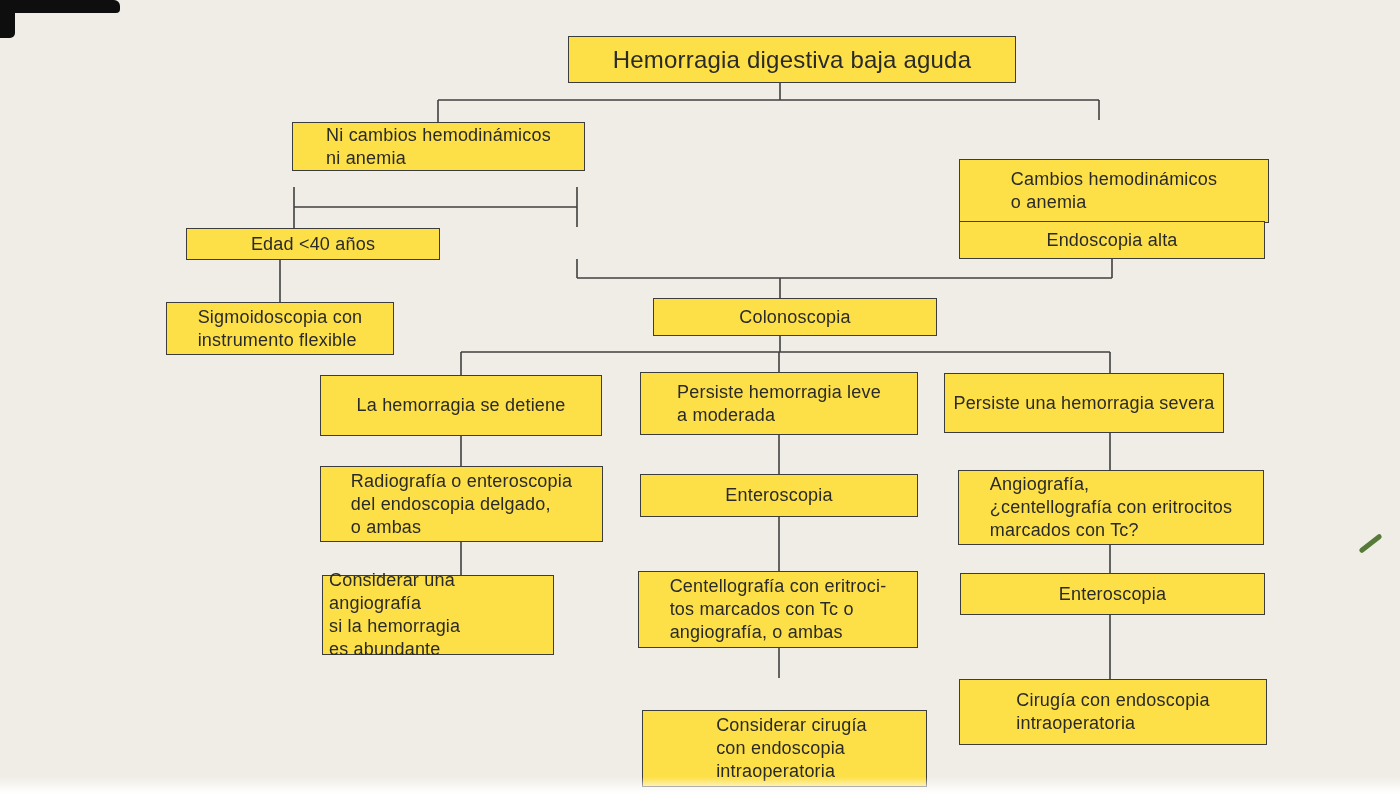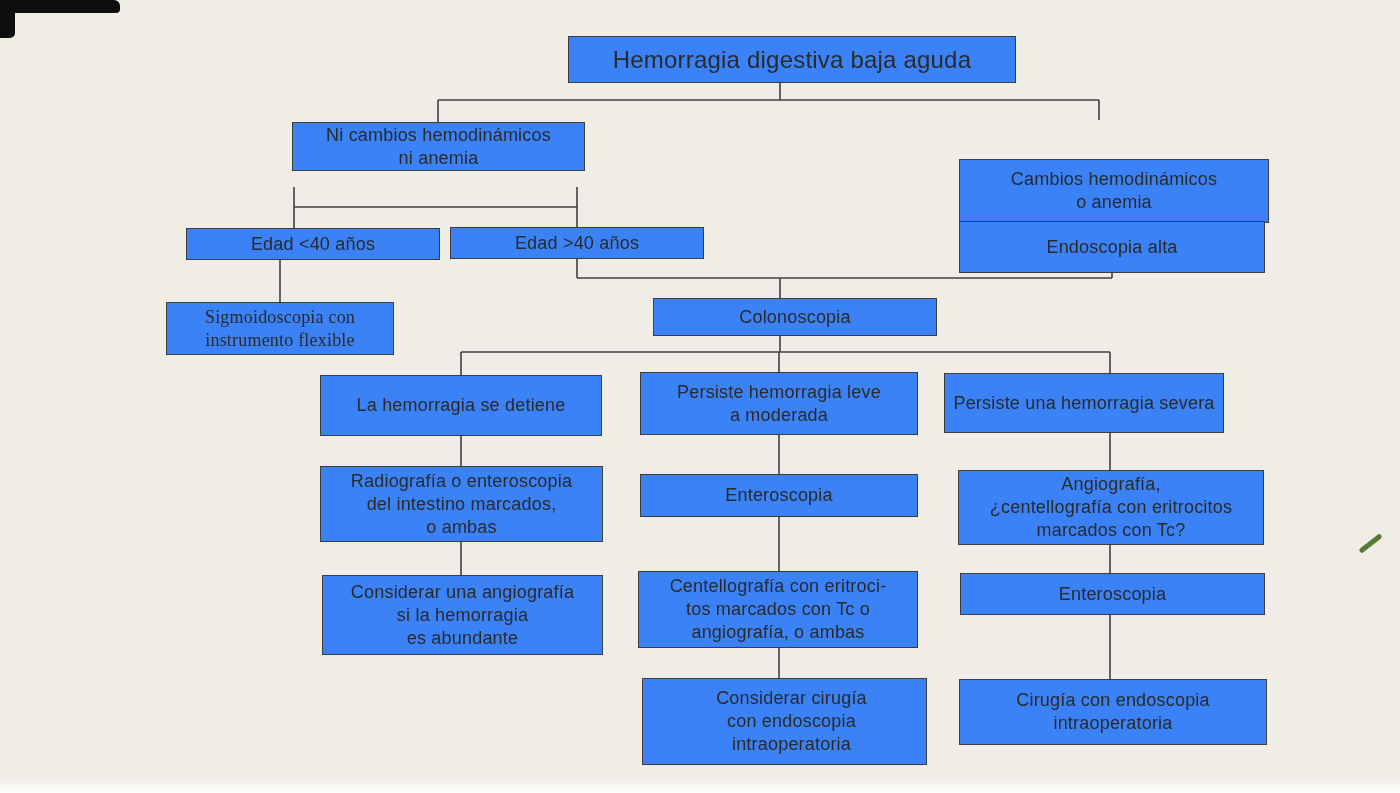--- a/index.html
+++ b/index.html
@@ -16,25 +16,25 @@
   }
   .connectors {
     position: absolute;
     left: 0; top: 0;
     width: 1400px; height: 793px;
   }
   .node {
     position: absolute;
     box-sizing: border-box;
     border: 1.6px solid #3d3d3d;
-    background: #3b82f6;
+    background: #fde047;
     display: flex;
     align-items: center;
     justify-content: center;
-    text-align: center;
+    text-align: left;
     white-space: pre-line;
     font-size: 18px;
     line-height: 23px;
     color: #2a2a2a;
     letter-spacing: 0.2px;
     padding: 2px 6px;
   }
   .node--title {
     font-size: 24px;
     line-height: 28px;
@@ -104,57 +104,56 @@
   <div class="node node--title" style="left:568px; top:36px; width:448px; height:47px;">Hemorragia digestiva baja aguda</div>
 
   <div class="node" style="left:292px; top:122px; width:293px; height:49px;">Ni cambios hemodinámicos
 ni anemia</div>
 
   <div class="node" style="left:959px; top:120px; width:310px; height:64px;margin-top:39px;">Cambios hemodinámicos
 o anemia</div>
 
   <div class="node" style="left:168px; top:228px; width:254px; height:32px;margin-left:18px;">Edad &lt;40 años</div>
 
-  <div class="node" style="left:450px; top:227px; width:254px; height:32px;">Edad &gt;40 años</div>
 
-  <div class="node" style="left:959px; top:221px; width:306px; height:52px;">Endoscopia alta</div>
+  <div class="node" style="left:959px; top:221px; width:306px; height:38px;">Endoscopia alta</div>
 
-  <div class="node" style="left:166px; top:302px; width:228px; height:53px;font-family:Liberation Serif, serif;">Sigmoidoscopia con
+  <div class="node" style="left:166px; top:302px; width:228px; height:53px;">Sigmoidoscopia con
 instrumento flexible</div>
 
   <div class="node" style="left:653px; top:298px; width:284px; height:38px;">Colonoscopia</div>
 
   <div class="node" style="left:640px; top:372px; width:278px; height:63px;">Persiste hemorragia leve
 a moderada</div>
 
   <div class="node" style="left:320px; top:375px; width:282px; height:61px;">La hemorragia se detiene</div>
 
   <div class="node" style="left:944px; top:373px; width:280px; height:60px;">Persiste una hemorragia severa</div>
 
   <div class="node" style="left:320px; top:466px; width:283px; height:76px;">Radiografía o enteroscopia
-del intestino marcados,
+del endoscopia delgado,
 o ambas</div>
 
   <div class="node" style="left:640px; top:474px; width:278px; height:43px;">Enteroscopia</div>
 
   <div class="node" style="left:958px; top:470px; width:306px; height:75px;">Angiografía,
 ¿centellografía con eritrocitos
 marcados con Tc?</div>
 
-  <div class="node" style="left:322px; top:575px; width:281px; height:80px;">Considerar una angiografía
+  <div class="node" style="left:322px; top:575px; width:232px; height:80px;">Considerar una angiografía
 si la hemorragia
 es abundante</div>
 
   <div class="node" style="left:638px; top:571px; width:280px; height:77px;">Centellografía con eritroci-
 tos marcados con Tc o
 angiografía, o ambas</div>
 
   <div class="node" style="left:960px; top:573px; width:305px; height:42px;">Enteroscopia</div>
 
-  <div class="node" style="left:642px; top:678px; width:285px; height:87px;padding-left:20px;">Considerar cirugía
+  <div class="node" style="left:642px; top:710px; width:285px; height:77px;padding-left:20px;">Considerar cirugía
 con endoscopia
 intraoperatoria</div>
 
   <div class="node" style="left:959px; top:679px; width:308px; height:66px;">Cirugía con endoscopia
 intraoperatoria</div>
 
   <div class="scan-mark scan-mark--top"></div>
   <div class="scan-mark scan-mark--left"></div>
   <div class="pen-mark"></div>
   <div class="bottom-fade"></div>

